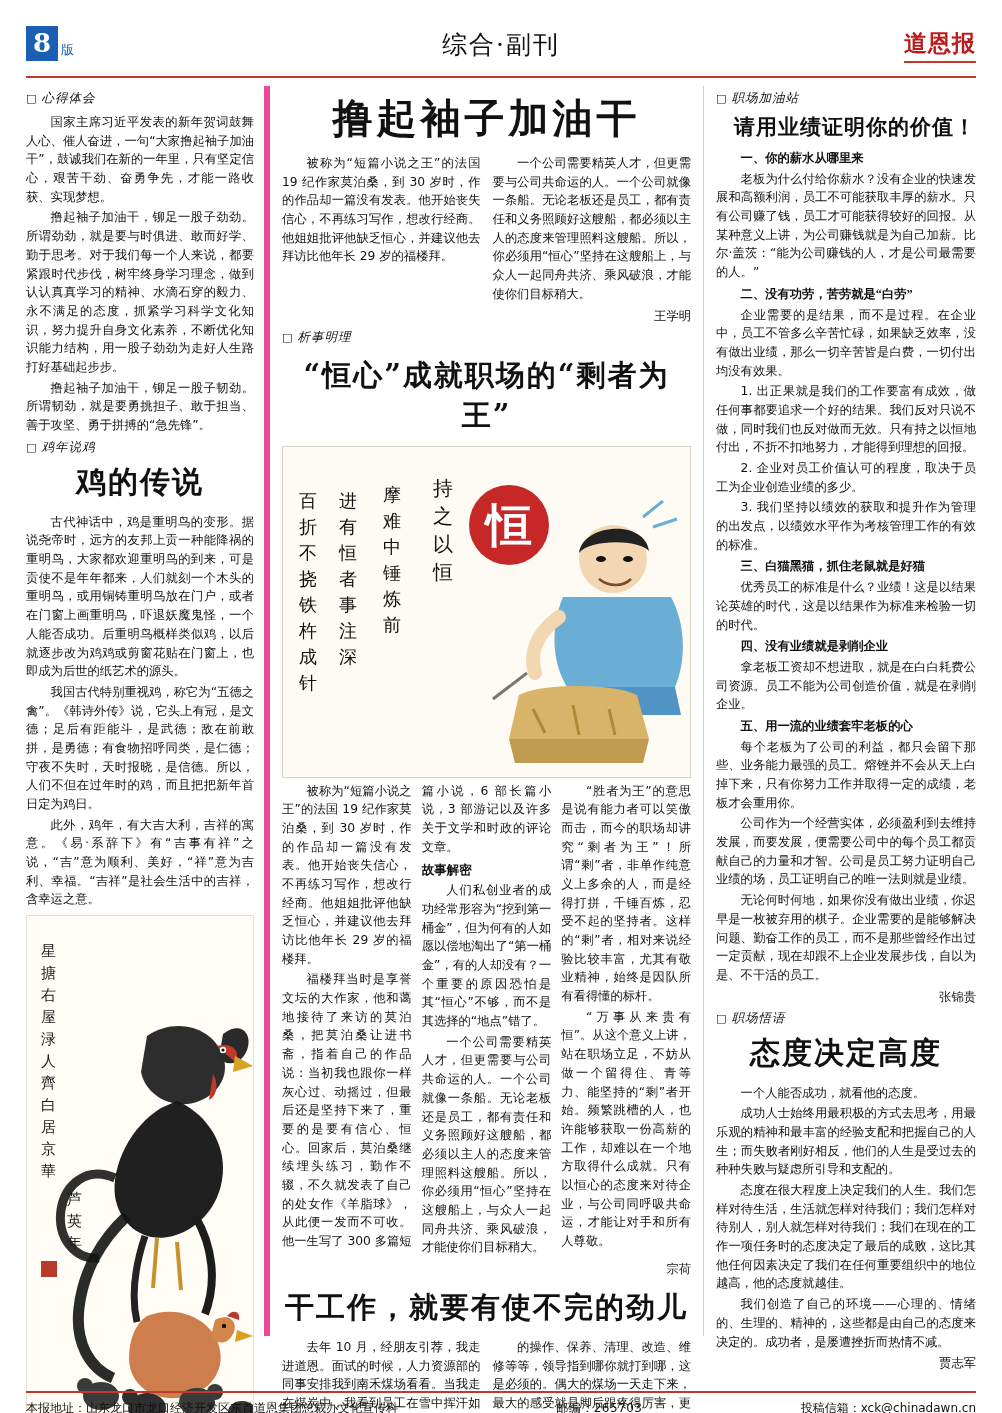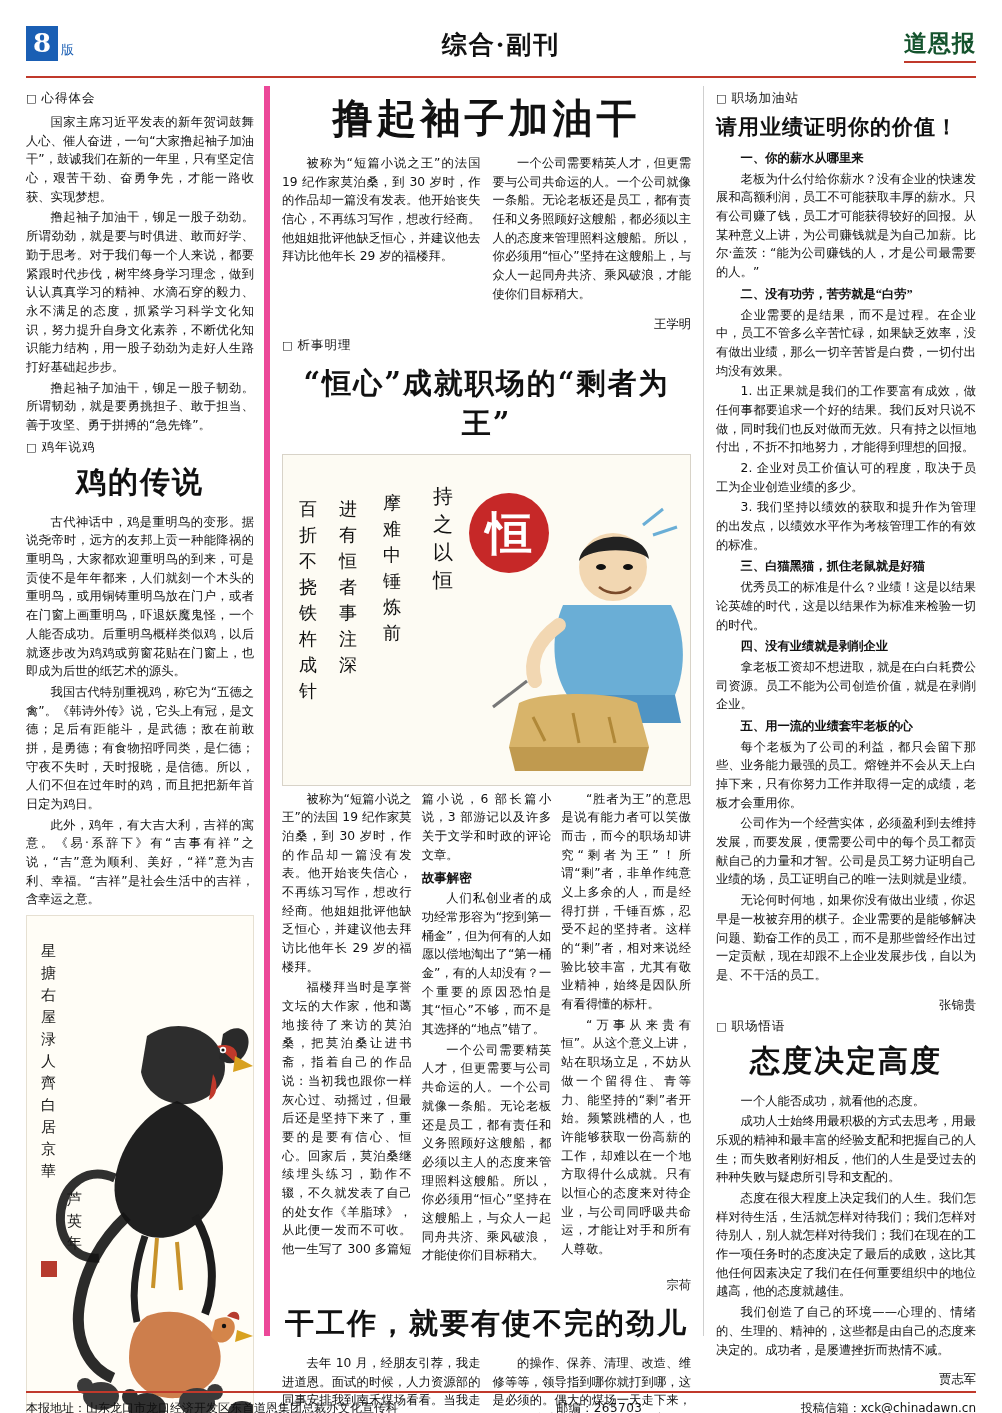--- a/index.html
+++ b/index.html
@@ -4,40 +4,40 @@
 <style>
   html,body{margin:0;padding:0;background:#ffffff;}
   body{width:1002px;height:1413px;font-family:"DejaVu Sans","Liberation Sans",sans-serif;color:#111;}
   .page{position:relative;width:1002px;height:1413px;box-sizing:border-box;padding:0 26px;}
 
   
   .masthead{position:relative;height:54px;border-bottom:2.5px solid #c0392b;margin-top:22px;}
   .pagebadge{position:absolute;left:0;top:4px;display:flex;align-items:flex-end;}
   .pagebadge .num{background:#1a5fb4;color:#fff;font-family:"DejaVu Serif","Liberation Serif",serif;font-size:26px;font-weight:bold;line-height:1;padding:4px 7px 5px 7px;}
   .pagebadge .ban{color:#1a5fb4;font-size:13px;margin-left:3px;margin-bottom:2px;}
-  .mast-title{position:absolute;left:0;right:0;top:6px;text-align:center;font-family:"DejaVu Serif","Liberation Serif",serif;font-size:25px;font-weight:bold;letter-spacing:2px;}
-  .mast-logo{position:absolute;right:0;top:6px;color:#14532d;font-family:"DejaVu Serif","Liberation Serif",serif;font-size:23px;font-weight:bold;border-bottom:2px solid #c0392b;padding-bottom:2px;letter-spacing:1px;}
+  .mast-title{position:absolute;left:0;right:0;top:6px;text-align:center;font-family:"DejaVu Serif","Liberation Serif",serif;font-size:25px;font-weight:normal;letter-spacing:2px;}
+  .mast-logo{position:absolute;right:0;top:6px;color:#b91c1c;font-family:"DejaVu Serif","Liberation Serif",serif;font-size:23px;font-weight:bold;border-bottom:2px solid #c0392b;padding-bottom:2px;letter-spacing:1px;}
 
   
   .body{display:flex;gap:0;margin-top:8px;height:1250px;}
   .colA{width:238px;flex:0 0 238px;padding-right:10px;box-sizing:border-box;}
   .colB{width:440px;flex:0 0 440px;padding:0 12px;box-sizing:border-box;border-left:6px solid #ec4899;border-right:1px solid #cfcfcf;}
   .colC{width:272px;flex:0 0 272px;padding-left:12px;box-sizing:border-box;}
 
-  .sectag{font-size:12.5px;margin:4px 0 6px 0;letter-spacing:1px;}
+  .sectag{font-size:12.5px;margin:4px 0 6px 0;letter-spacing:1px;font-style:italic;}
   .sectag::before{content:"□";margin-right:4px;font-size:11px;}
 
   h1.headline{font-family:"DejaVu Serif","Liberation Serif",serif;font-size:40px;font-weight:bold;text-align:center;letter-spacing:4px;margin:10px 0 14px 0;line-height:1.1;}
   h2.head2{font-family:"DejaVu Serif","Liberation Serif",serif;font-size:30px;font-weight:bold;text-align:center;letter-spacing:2px;margin:6px 0 10px 0;}
-  h2.head2sm{font-family:"DejaVu Serif","Liberation Serif",serif;font-size:21px;font-weight:bold;text-align:left;letter-spacing:1px;margin:4px 0 8px 0;}
+  h2.head2sm{font-family:"DejaVu Serif","Liberation Serif",serif;font-size:21px;font-weight:bold;text-align:right;letter-spacing:1px;margin:4px 0 8px 0;}
   h2.head3{font-family:"DejaVu Serif","Liberation Serif",serif;font-size:29px;font-weight:bold;text-align:center;letter-spacing:2px;margin:10px 0 10px 0;}
 
   p{font-size:12.3px;line-height:1.52;text-align:justify;margin:0 0 2px 0;text-indent:2em;}
   .sub{font-size:12.3px;line-height:1.52;font-weight:bold;text-indent:2em;margin:3px 0 2px 0;font-family:Liberation Serif, serif;}
-  .sign{font-size:12.3px;text-align:right;margin-top:12px;text-indent:0;}
+  .sign{font-size:12.3px;text-align:right;margin-top:4px;text-indent:0;}
   .twocol{column-count:2;column-gap:12px;}
   .threecol{column-count:3;column-gap:10px;}
   .smallhd{font-size:12.5px;font-weight:bold;text-indent:0;margin:4px 0 2px 0;}
 
   
   .art-calli{margin:8px 0 4px 0;border:1px solid #d8d3c8;background:#fdfbf4;height:330px;position:relative;overflow:hidden;}
   .art-rooster{margin:6px 0 4px 0;height:520px;position:relative;background:#fffdf7;border:1px solid #e6e0d2;overflow:hidden;}
 
   .footer{position:absolute;left:26px;right:26px;bottom:18px;border-top:2px solid #c0392b;padding-top:7px;display:flex;justify-content:space-between;font-size:12px;}
   .footer .mid{letter-spacing:0.5px;}

